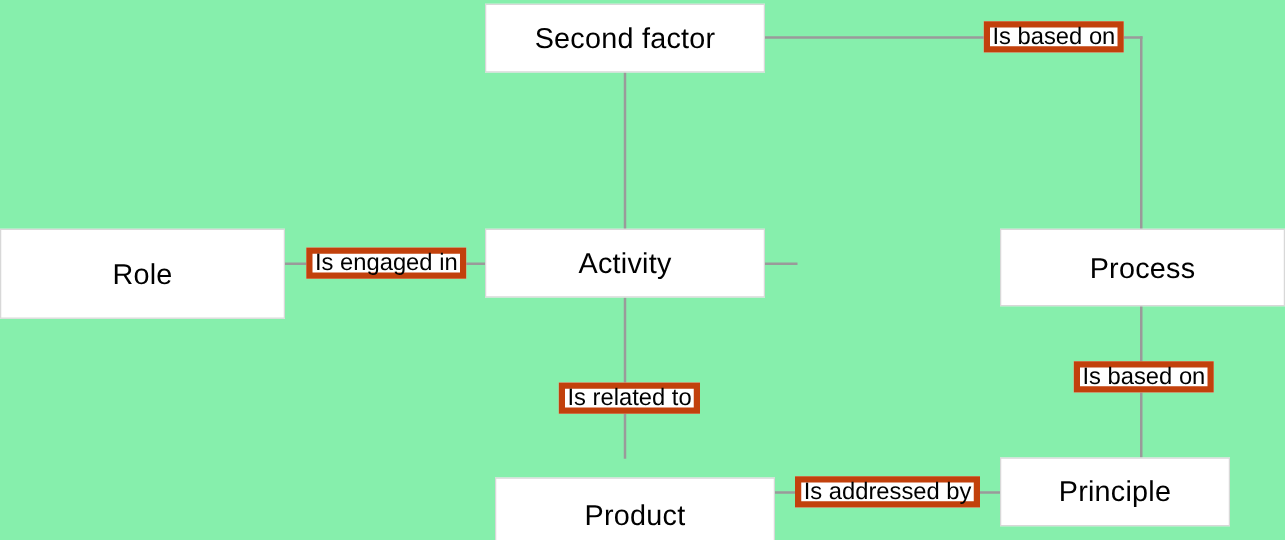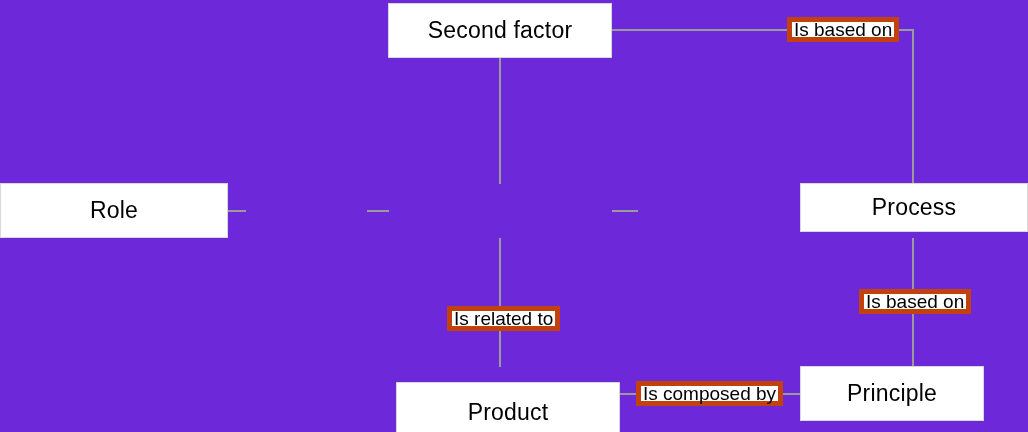--- a/index.html
+++ b/index.html
@@ -7,21 +7,21 @@
     padding: 0;
     background: #000000;
   }
   body {
     font-family: "Liberation Sans", sans-serif;
   }
   #canvas {
     position: relative;
     width: 1028px;
     height: 432px;
-    background: #6d28d9;
+    background: #86efac;
     overflow: hidden;
   }
   .entity {
     position: absolute;
     background: #ffffff;
     color: #000000;
     border: 1px solid #d8d8d8;
     box-sizing: border-box;
     display: flex;
     align-items: center;
@@ -75,49 +75,55 @@
 
   <div class="edge v" style="left:912px; top:238px; height:129px;"></div>
 
   <div class="edge h" style="left:612px; top:393px; width:25px;"></div>
   <div class="edge h" style="left:777px; top:393px; width:24px;"></div>
 
   <div class="entity" style="left:388px; top:3px; width:224px; height:55px;">
     <span>Second factor</span>
   </div>
 
-  <div class="entity" style="left:0px; top:183px; width:228px; height:55px;">
+  <div class="entity" style="left:0px; top:183px; width:228px; height:72px;">
     <span>Role</span>
   </div>
 
+  <div class="entity" style="left:388px; top:183px; width:224px; height:55px;">
+    <span>Activity</span>
+  </div>
 
-  <div class="entity" style="left:800px; top:183px; width:228px; height:49px;">
+  <div class="entity" style="left:800px; top:183px; width:228px; height:62px;">
     <span>Process</span>
   </div>
 
   <div class="entity" style="left:396px; top:366px; width:224px; height:61px;margin-top:16px;">
     <span>Product</span>
   </div>
 
   <div class="entity" style="left:800px; top:366px; width:184px; height:55px;">
     <span>Principle</span>
   </div>
 
   <div class="elabel" style="left:787px; top:17px;">
     <span>Is based on</span>
   </div>
 
 
+  <div class="elabel" style="left:245px; top:198px;">
+    <span>Is engaged in</span>
+  </div>
 
 
   <div class="elabel" style="left:447px; top:306px;">
     <span>Is related to</span>
   </div>
 
   <div class="elabel" style="left:859px; top:289px;">
     <span>Is based on</span>
   </div>
 
   <div class="elabel" style="left:636px; top:381px;">
-    <span>Is composed by</span>
+    <span>Is addressed by</span>
   </div>
 
 </div>
 
 </body></html>

